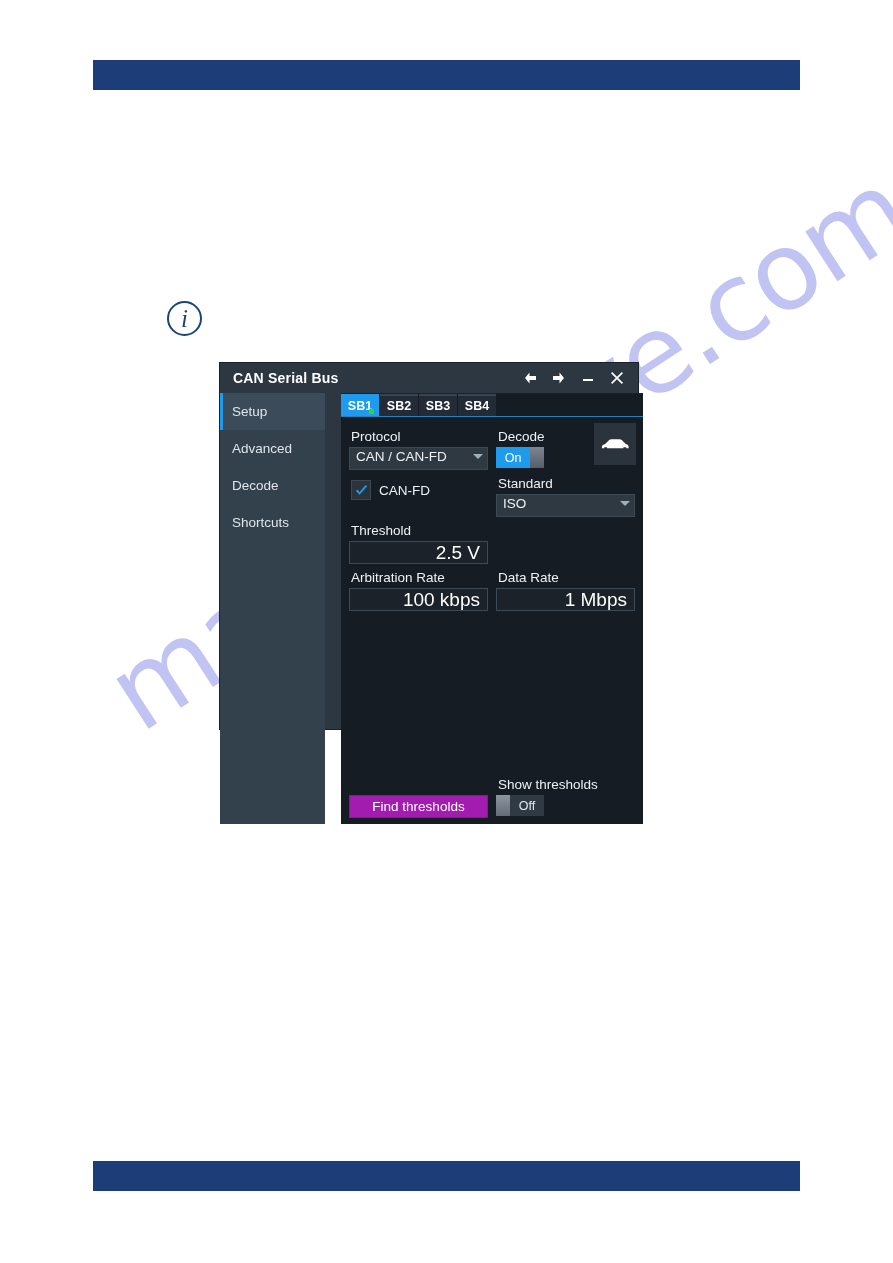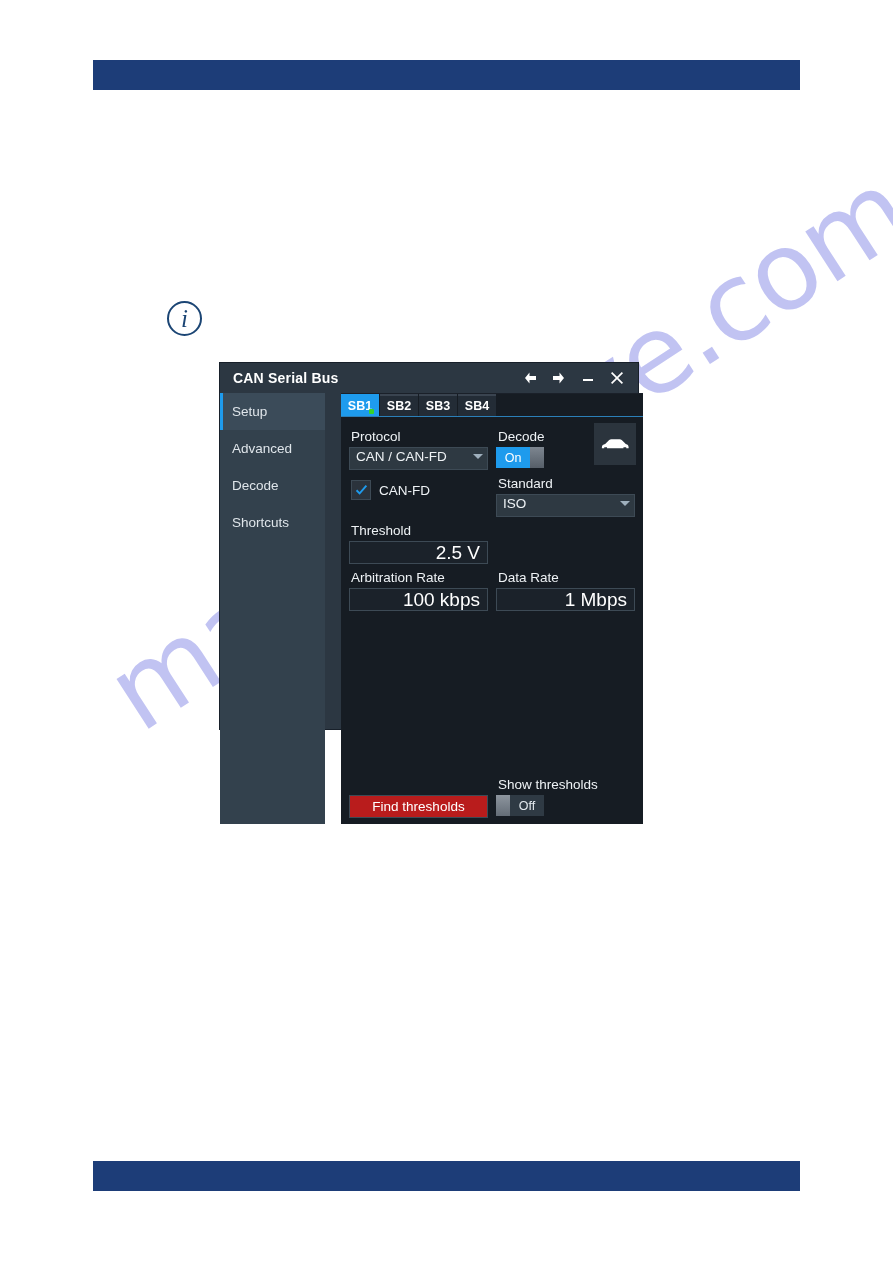--- a/index.html
+++ b/index.html
@@ -299,21 +299,21 @@
     width: 42px; height: 42px;
     background: #2b343d;
     display: flex;
     align-items: center;
     justify-content: center;
   }
   .car-tile svg { width: 30px; height: 16px; fill: #ffffff; }
 
   .btn {
     height: 23px;
-    background: #b91c1c;
+    background: #a21caf;
     border: 1px solid #3d4a55;
     color: #ffffff;
     font-size: 13.5px;
     display: flex;
     align-items: center;
     justify-content: center;
   }
 
   .bottom-area {
     position: absolute;

